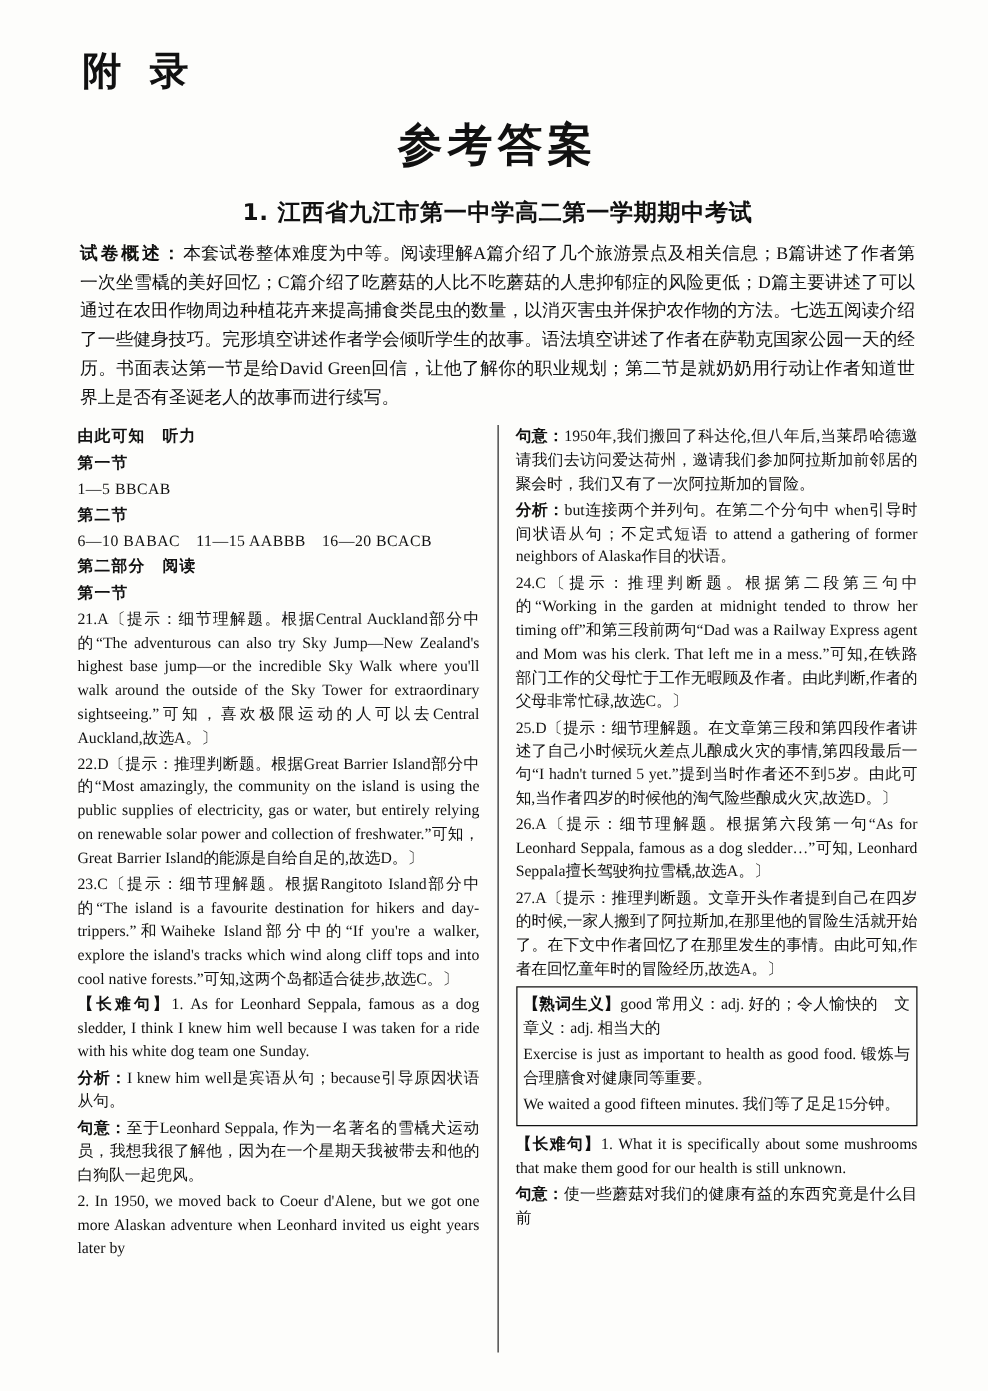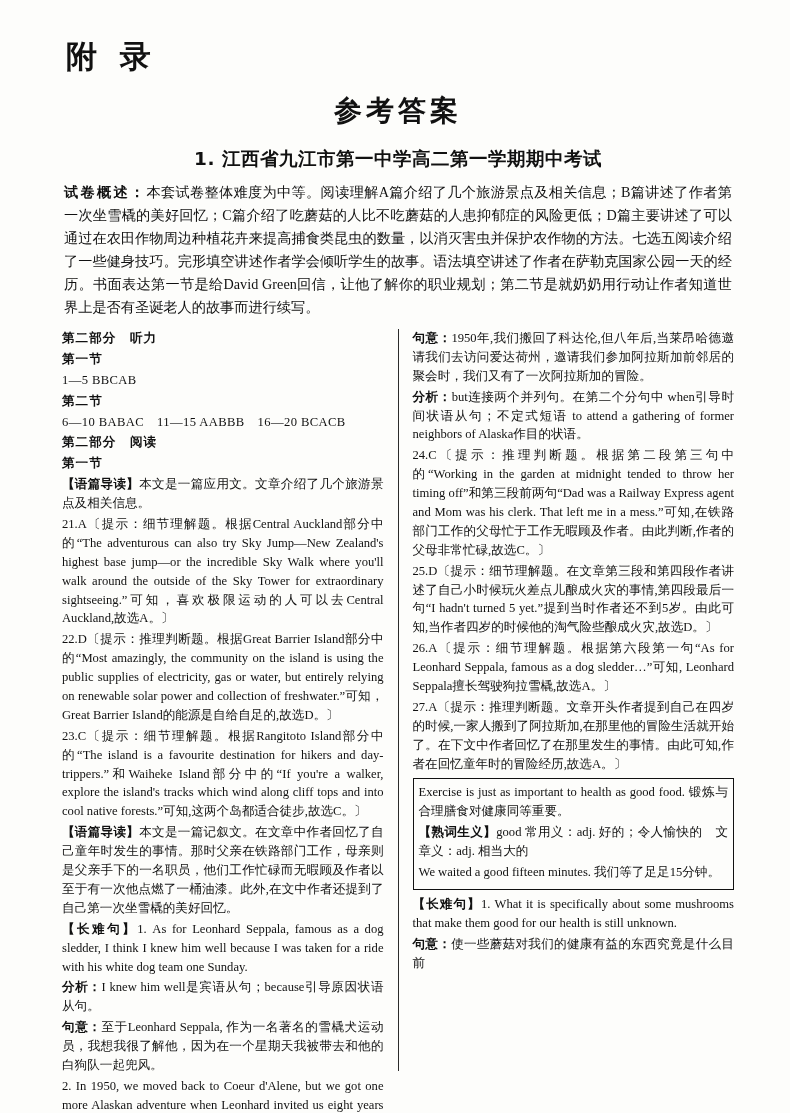--- a/index.html
+++ b/index.html
@@ -29,21 +29,21 @@
     font-family:"DejaVu Sans", sans-serif;
     font-weight:bold;
     font-size:31px;
     letter-spacing:6px;
     margin:6px 0 0 4px;
   }
   .bigtitle{
     text-align:center;
     font-family:"DejaVu Sans", sans-serif;
     font-weight:bold;
-    font-size:28px;
+    font-size:36px;
     letter-spacing:4px;
     margin:14px 0 2px 0;
   }
   .subtitle{
     text-align:center;
     font-family:"DejaVu Sans", sans-serif;
     font-weight:bold;
     font-size:18.5px;
     letter-spacing:.5px;
     margin:16px 0 10px 0;
@@ -110,49 +110,47 @@
     <div class="bigtitle">参考答案</div>
     <div class="subtitle">1. 江西省九江市第一中学高二第一学期期中考试</div>
 
     <div class="summary">
       <span class="lead">试卷概述：</span><span>本套试卷整体难度为中等。阅读理解A篇介绍了几个旅游景点及相关信息；B篇讲述了作者第一次坐雪橇的美好回忆；C篇介绍了吃蘑菇的人比不吃蘑菇的人患抑郁症的风险更低；D篇主要讲述了可以通过在农田作物周边种植花卉来提高捕食类昆虫的数量，以消灭害虫并保护农作物的方法。七选五阅读介绍了一些健身技巧。完形填空讲述作者学会倾听学生的故事。语法填空讲述了作者在萨勒克国家公园一天的经历。书面表达第一节是给David Green回信，让他了解你的职业规划；第二节是就奶奶用行动让作者知道世界上是否有圣诞老人的故事而进行续写。</span>
     </div>
 
     <div class="cols">
 
       <div class="col left">
-        <p class="hd">第二部分　听力</p>
+        <p class="hd">由此可知　听力</p>
         <p class="hd">第一节</p>
         <p class="ans">1—5 BBCAB</p>
         <p class="hd">第二节</p>
         <p class="ans">6—10 BABAC　11—15 AABBB　16—20 BCACB</p>
         <p class="hd">第二部分　阅读</p>
         <p class="hd">第一节</p>
-        <p class="item"><span class="b">【语篇导读】</span><span>本文是一篇应用文。文章介绍了几个旅游景点及相关信息。</span></p>
         <p class="item">21.A〔提示：细节理解题。根据Central Auckland部分中的“The adventurous can also try Sky Jump—New Zealand's highest base jump—or the incredible Sky Walk where you'll walk around the outside of the Sky Tower for extraordinary sightseeing.”可知，喜欢极限运动的人可以去Central Auckland,故选A。〕</p>
         <p class="item">22.D〔提示：推理判断题。根据Great Barrier Island部分中的“Most amazingly, the community on the island is using the public supplies of electricity, gas or water, but entirely relying on renewable solar power and collection of freshwater.”可知，Great Barrier Island的能源是自给自足的,故选D。〕</p>
         <p class="item">23.C〔提示：细节理解题。根据Rangitoto Island部分中的“The island is a favourite destination for hikers and day-trippers.”和Waiheke Island部分中的“If you're a walker, explore the island's tracks which wind along cliff tops and into cool native forests.”可知,这两个岛都适合徒步,故选C。〕</p>
-        <p class="item"><span class="b">【语篇导读】</span><span>本文是一篇记叙文。在文章中作者回忆了自己童年时发生的事情。那时父亲在铁路部门工作，母亲则是父亲手下的一名职员，他们工作忙碌而无暇顾及作者以至于有一次他点燃了一桶油漆。此外,在文中作者还提到了自己第一次坐雪橇的美好回忆。</span></p>
         <p class="item"><span class="b">【长难句】</span><span class="en">1. As for Leonhard Seppala, famous as a dog sledder, I think I knew him well because I was taken for a ride with his white dog team one Sunday.</span></p>
         <p class="item"><span class="b">分析：</span><span>I knew him well是宾语从句；because引导原因状语从句。</span></p>
         <p class="item"><span class="b">句意：</span><span>至于Leonhard Seppala, 作为一名著名的雪橇犬运动员，我想我很了解他，因为在一个星期天我被带去和他的白狗队一起兜风。</span></p>
         <p class="item en">2. In 1950, we moved back to Coeur d'Alene, but we got one more Alaskan adventure when Leonhard invited us eight years later by</p>
       </div>
 
       <div class="col right">
         <p class="item"><span class="b">句意：</span><span>1950年,我们搬回了科达伦,但八年后,当莱昂哈德邀请我们去访问爱达荷州，邀请我们参加阿拉斯加前邻居的聚会时，我们又有了一次阿拉斯加的冒险。</span></p>
         <p class="item"><span class="b">分析：</span><span>but连接两个并列句。在第二个分句中 when引导时间状语从句；不定式短语 to attend a gathering of former neighbors of Alaska作目的状语。</span></p>
         <p class="item">24.C〔提示：推理判断题。根据第二段第三句中的“Working in the garden at midnight tended to throw her timing off”和第三段前两句“Dad was a Railway Express agent and Mom was his clerk. That left me in a mess.”可知,在铁路部门工作的父母忙于工作无暇顾及作者。由此判断,作者的父母非常忙碌,故选C。〕</p>
         <p class="item">25.D〔提示：细节理解题。在文章第三段和第四段作者讲述了自己小时候玩火差点儿酿成火灾的事情,第四段最后一句“I hadn't turned 5 yet.”提到当时作者还不到5岁。由此可知,当作者四岁的时候他的淘气险些酿成火灾,故选D。〕</p>
         <p class="item">26.A〔提示：细节理解题。根据第六段第一句“As for Leonhard Seppala, famous as a dog sledder…”可知, Leonhard Seppala擅长驾驶狗拉雪橇,故选A。〕</p>
         <p class="item">27.A〔提示：推理判断题。文章开头作者提到自己在四岁的时候,一家人搬到了阿拉斯加,在那里他的冒险生活就开始了。在下文中作者回忆了在那里发生的事情。由此可知,作者在回忆童年时的冒险经历,故选A。〕</p>
 
         <div class="boxed">
+          <p><span class="b">【熟词生义】</span><span>good 常用义：adj. 好的；令人愉快的　文章义：adj. 相当大的</span></p>
           <p>Exercise is just as important to health as good food. 锻炼与合理膳食对健康同等重要。</p>
-          <p><span class="b">【熟词生义】</span><span>good 常用义：adj. 好的；令人愉快的　文章义：adj. 相当大的</span></p>
           <p>We waited a good fifteen minutes. 我们等了足足15分钟。</p>
         </div>
 
         <p class="item"><span class="b">【长难句】</span><span class="en">1. What it is specifically about some mushrooms that make them good for our health is still unknown.</span></p>
         <p class="item"><span class="b">句意：</span><span>使一些蘑菇对我们的健康有益的东西究竟是什么目前</span></p>
       </div>
 
     </div>
   </div>
 

